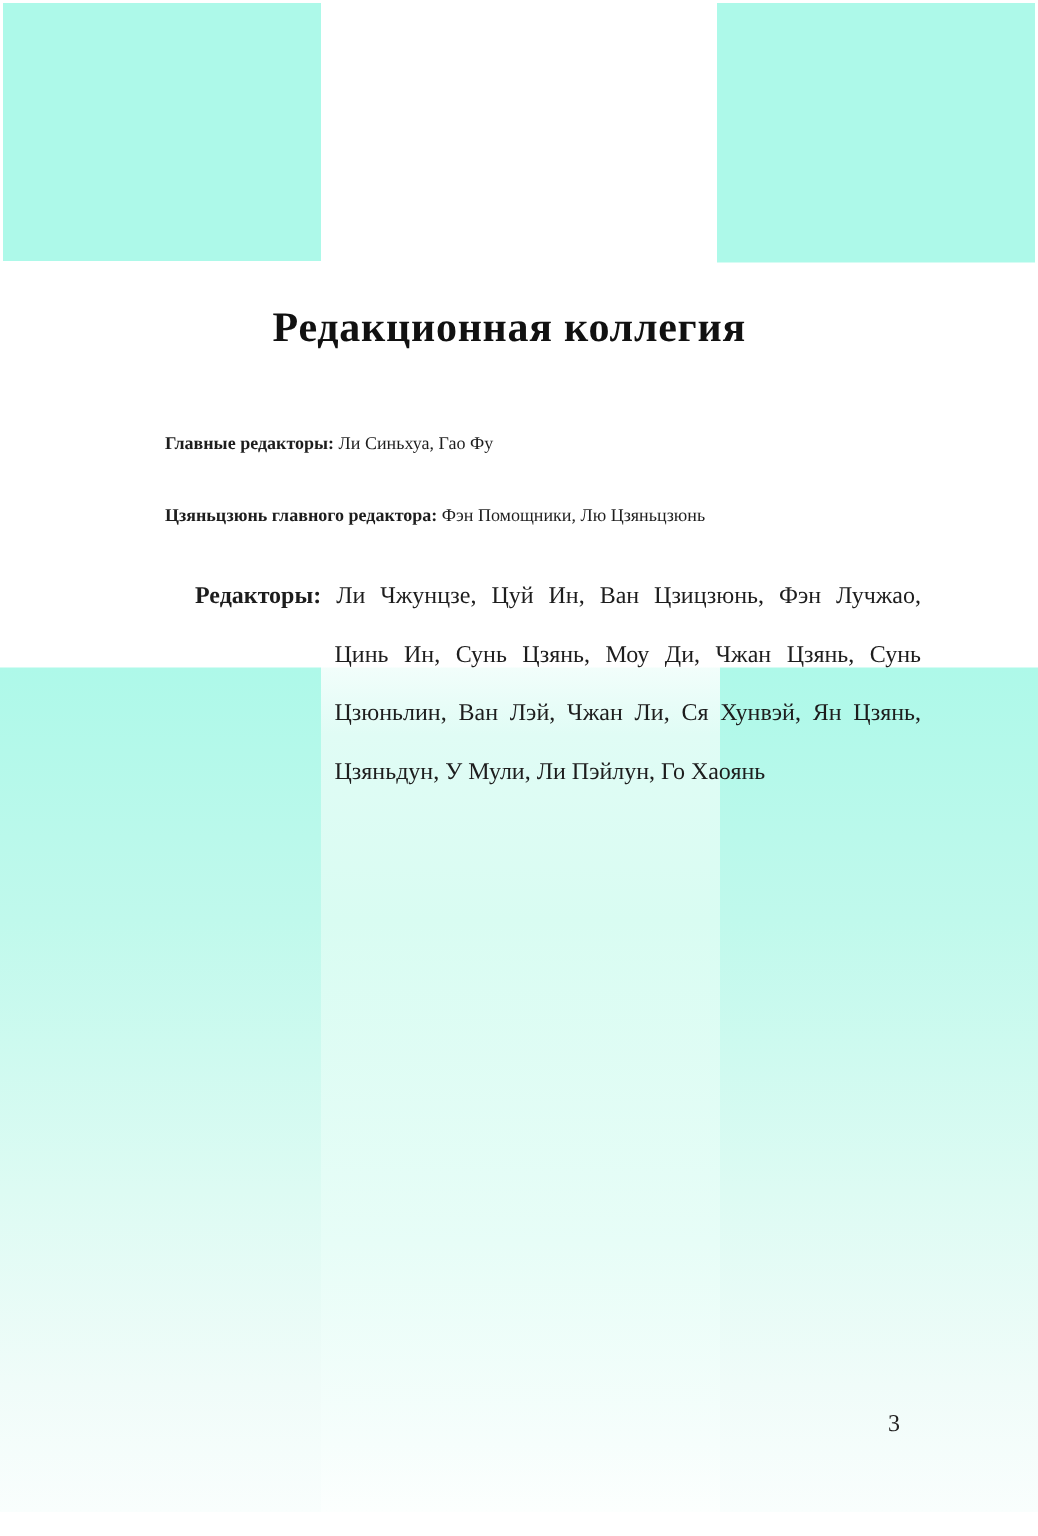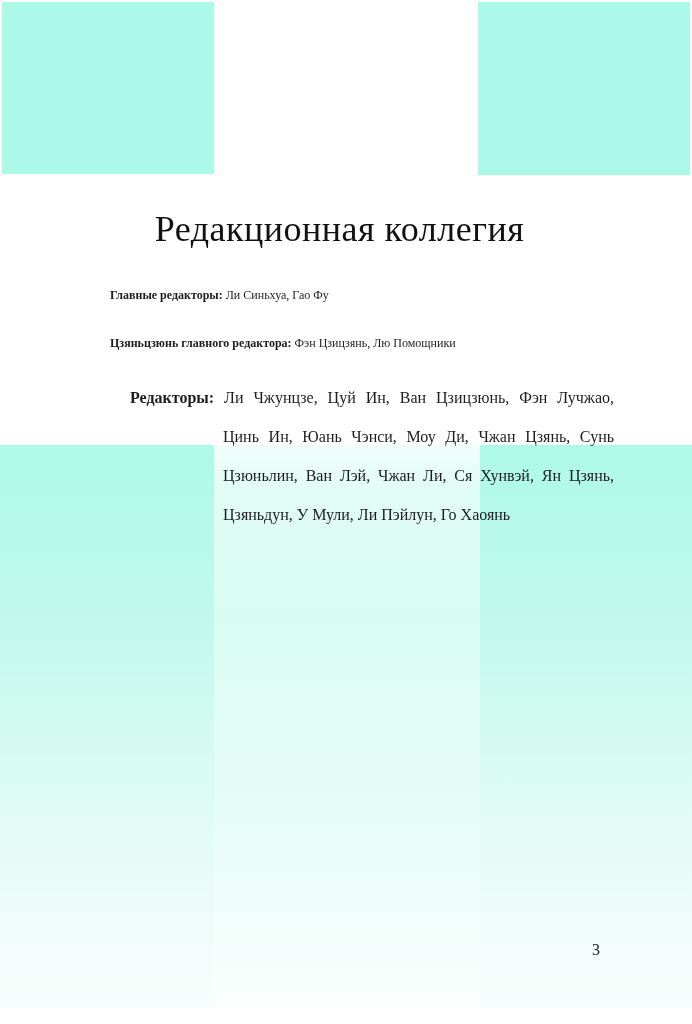--- a/index.html
+++ b/index.html
@@ -32,21 +32,21 @@
     background:linear-gradient(to bottom,#f2fefb 0%,#e0fcf5 8%,#d9fcf2 30%,#e7fdf7 68%,#f6fefc 92%,#fcfffe 100%);
   }
   .strip-right{
     left:480px;width:212px;
     background:linear-gradient(to bottom,#aef9e9 0%,#c0f9ec 30%,#ddfbf3 62%,#f0fcf9 85%,#f9fefd 100%);
   }
   
   .title{
     position:absolute;left:0;top:184px;width:679px;
     text-align:center;
-    font-size:36px;font-weight:normal;
+    font-size:28px;font-weight:bold;
     letter-spacing:.5px;
     color:#111;
   }
   
   .line{
     position:absolute;left:110px;width:482px;
     font-size:12px;line-height:20px;
     white-space:nowrap;
   }
   .line-chief{top:285px;}
@@ -88,27 +88,27 @@
     <div class="strip strip-right"></div>
   </div>
 
   <h1 class="title">Редакционная коллегия</h1>
 
   <div class="line line-chief">
     <span class="lbl">Главные редакторы:</span><span> Ли Синьхуа, Гао Фу</span>
   </div>
 
   <div class="line line-deputy">
-    <span class="lbl">Цзяньцзюнь главного редактора:</span><span> Фэн Цзицзянь, Лю Помощники</span>
+    <span class="lbl">Цзяньцзюнь главного редактора:</span><span> Фэн Помощники, Лю Цзяньцзюнь</span>
   </div>
 
   <div class="editors">
     <div class="ed-line">
       <span class="lbl">Редакторы:</span><span> Ли Чжунцзе, Цуй Ин, Ван Цзицзюнь, Фэн Лучжао,</span>
     </div>
-    <div class="ed-line cont">Цинь Ин, Юань Чэнси, Моу Ди, Чжан Цзянь, Сунь</div>
+    <div class="ed-line cont">Цинь Ин, Сунь Цзянь, Моу Ди, Чжан Цзянь, Сунь</div>
     <div class="ed-line cont">Цзюньлин, Ван Лэй, Чжан Ли, Ся Хунвэй, Ян Цзянь,</div>
     <div class="ed-line cont last">Цзяньдун, У Мули, Ли Пэйлун, Го Хаоянь</div>
   </div>
 
   <div class="page-number">3</div>
 
 </div>
 
 </body></html>

